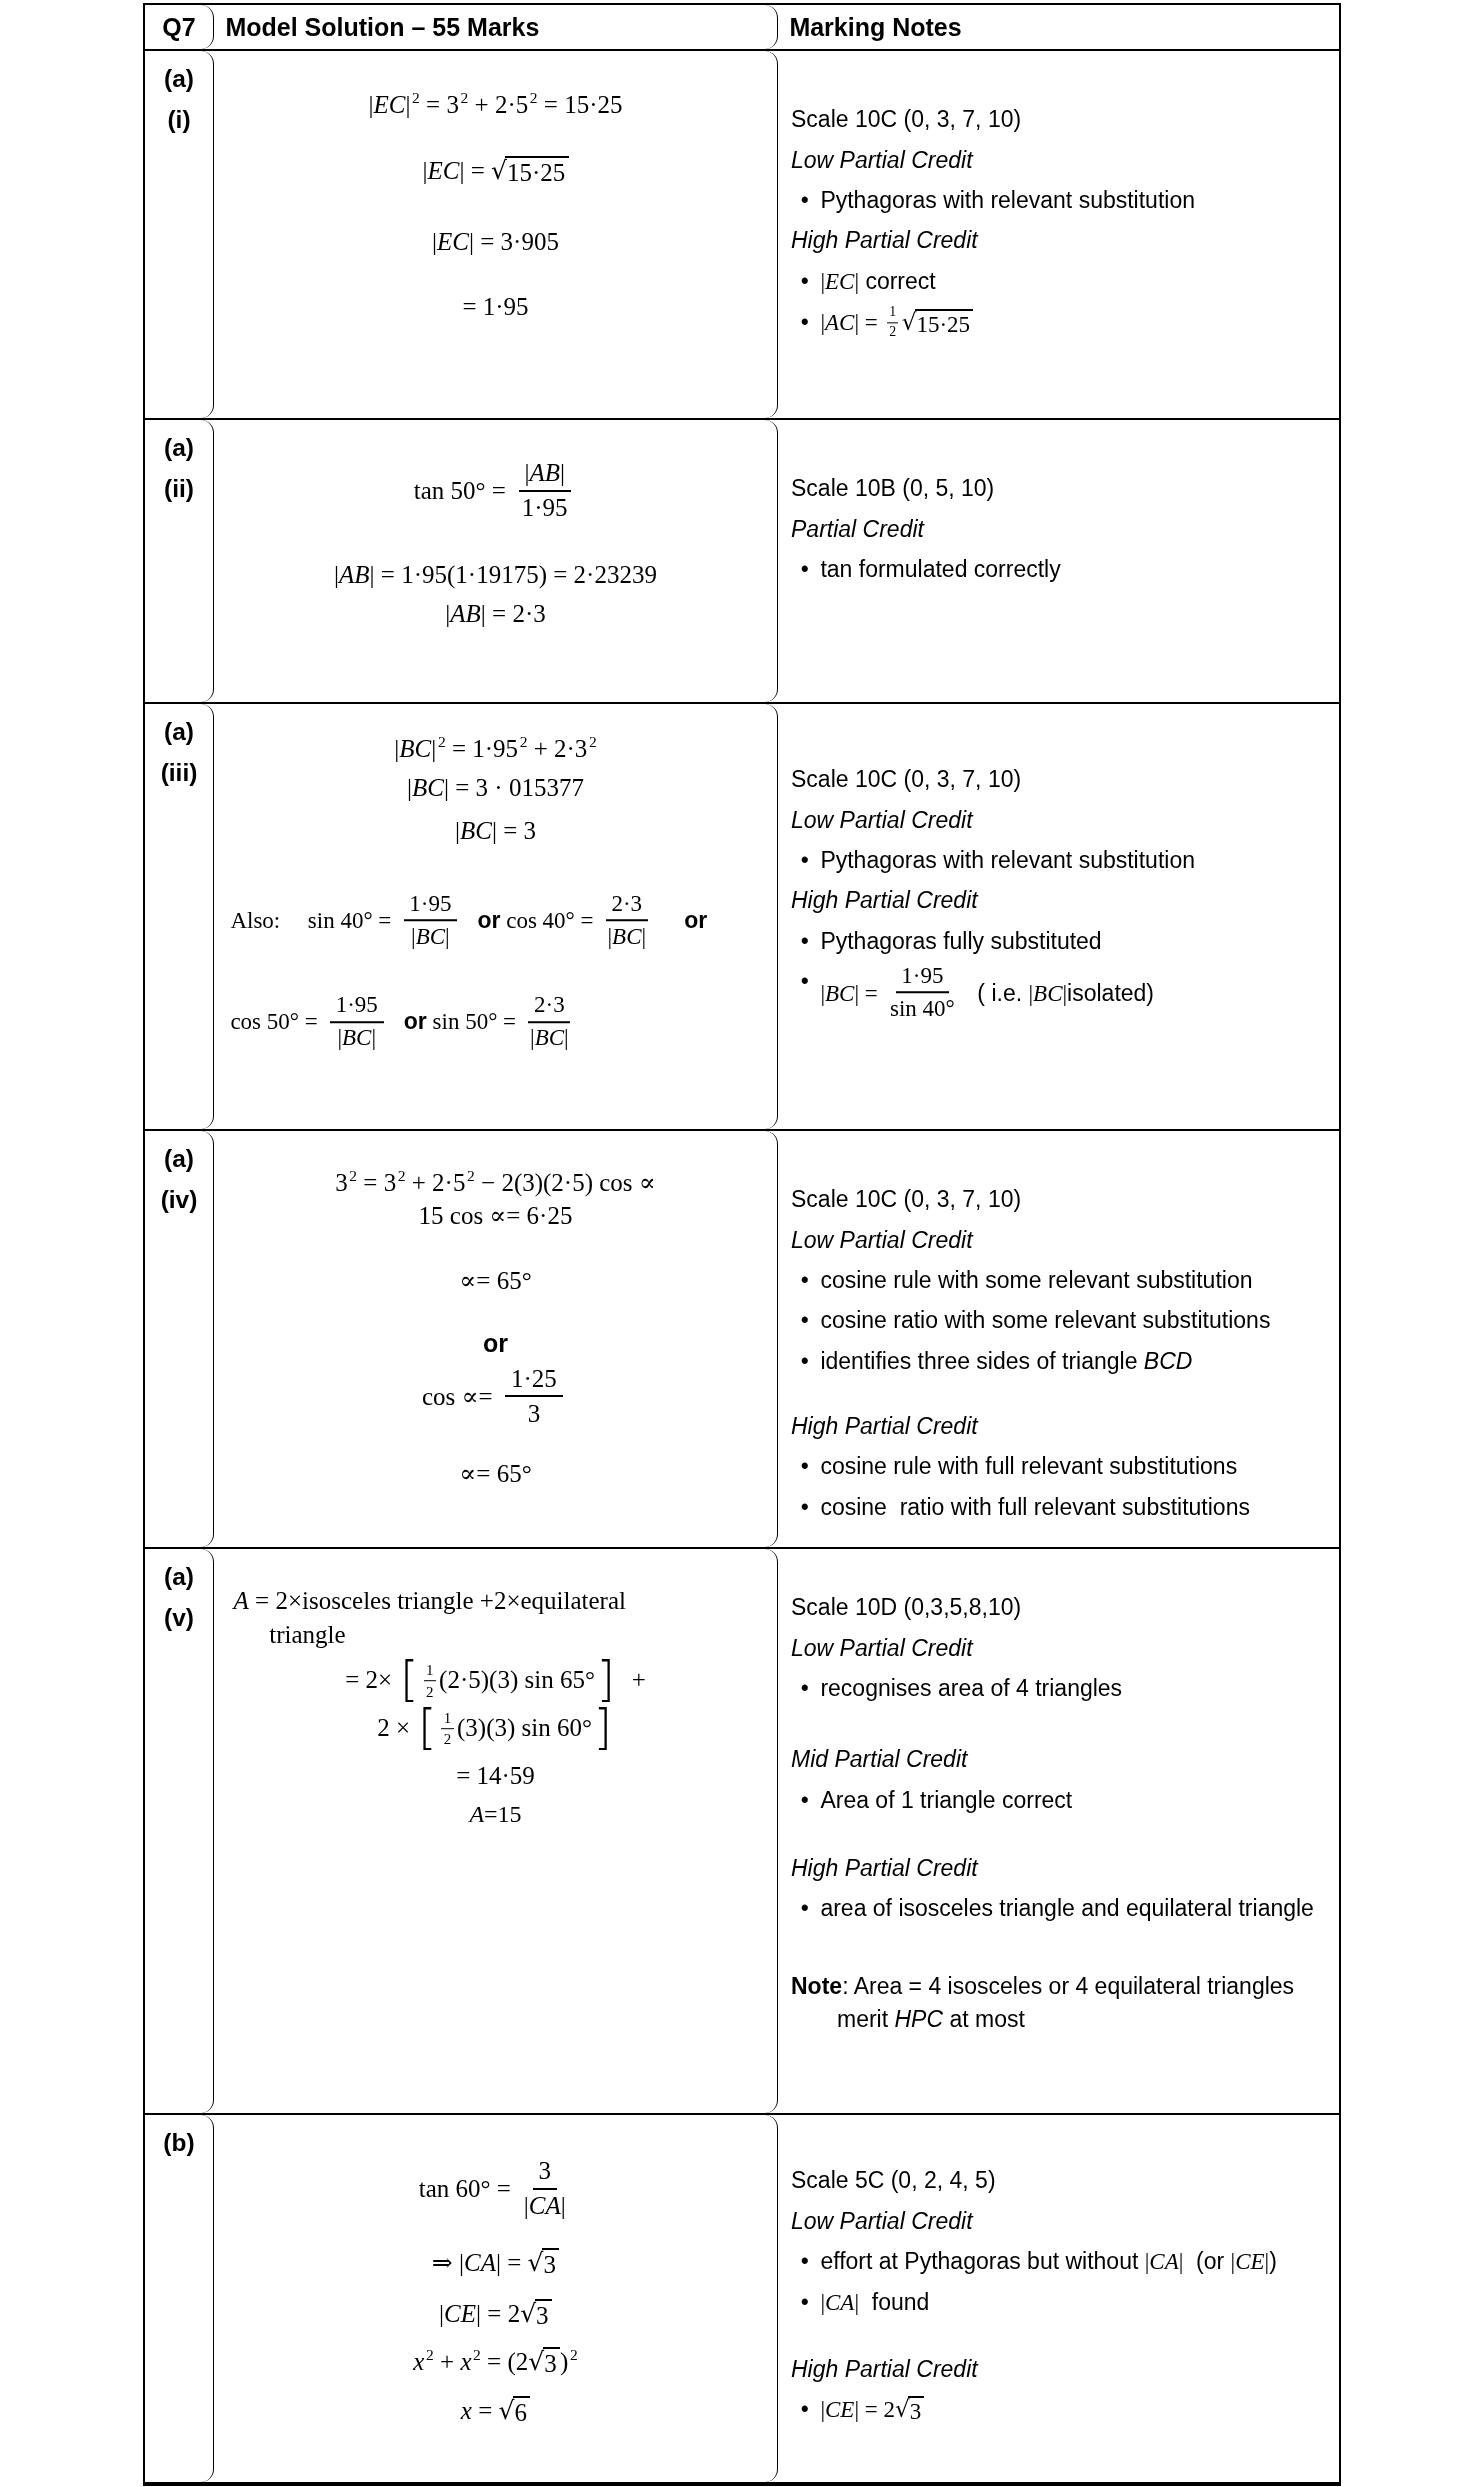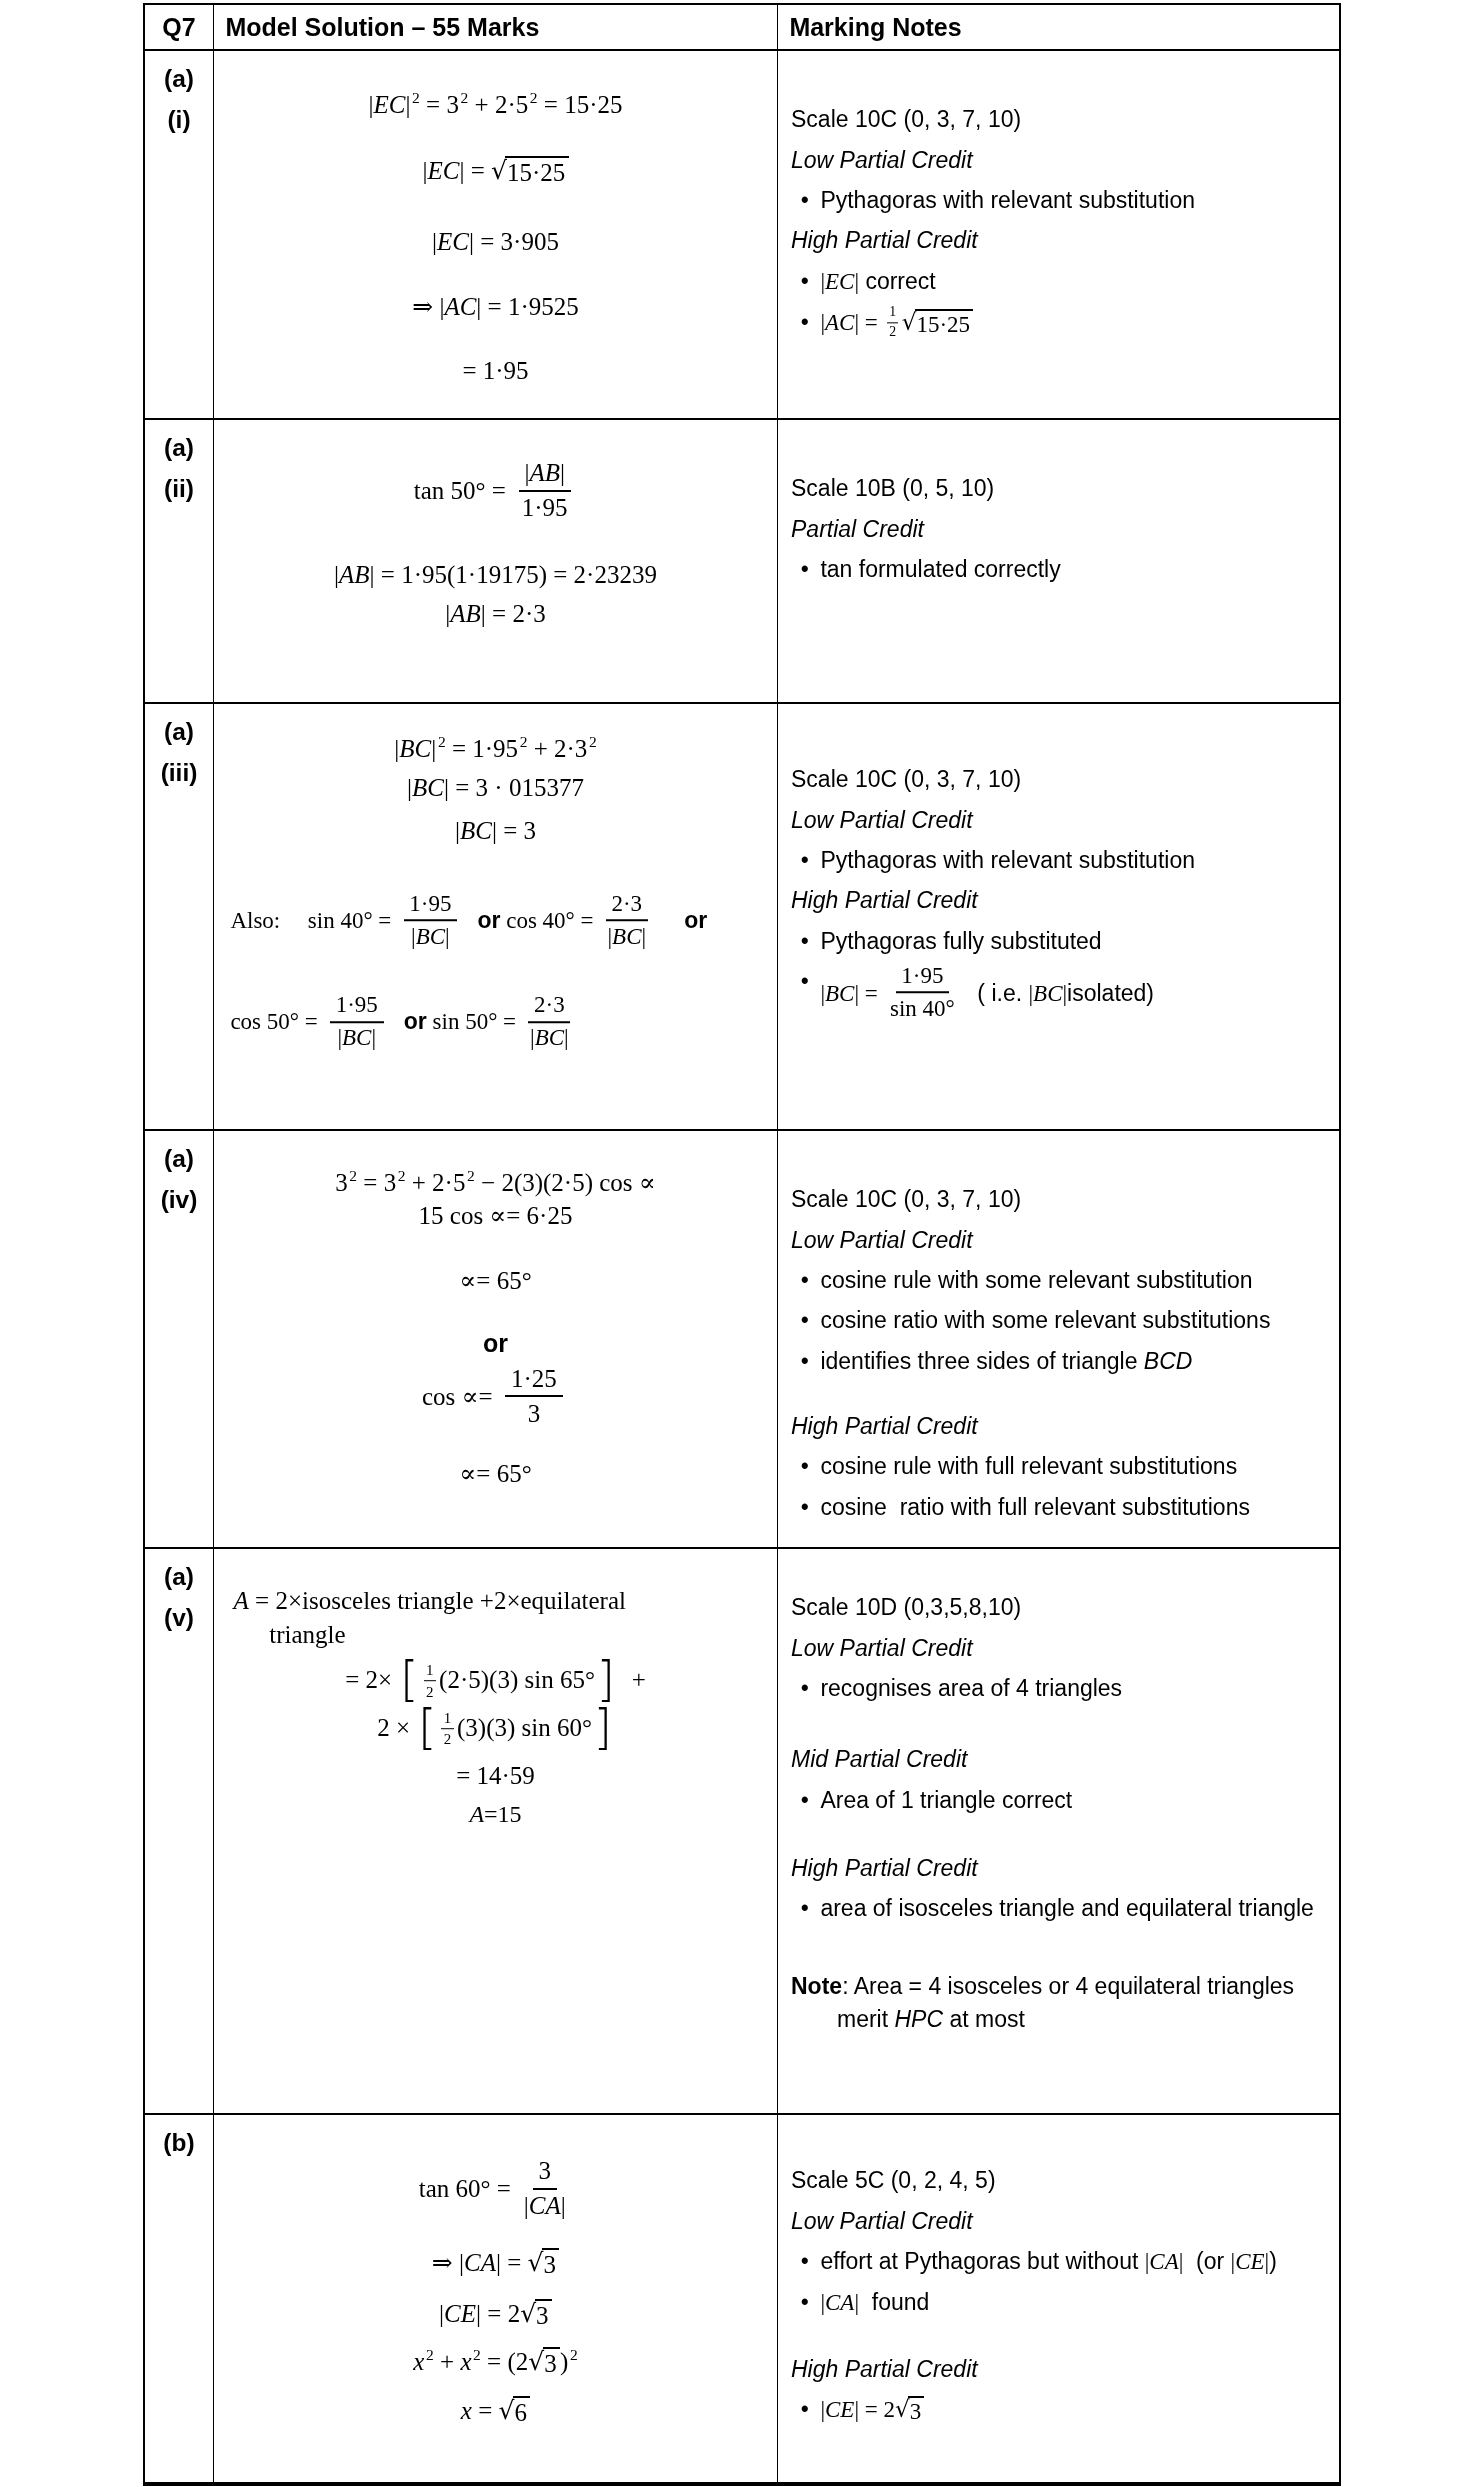--- a/index.html
+++ b/index.html
@@ -24,21 +24,21 @@
   }
   .trow:last-child{border-bottom:none;}
   .row-0{height:46px}
   .row-1{height:369px}
   .row-2{height:284px}
   .row-3{height:427px}
   .row-4{height:418px}
   .row-5{height:566px}
   .row-6{height:367px}
   .cell{box-sizing:border-box;overflow:hidden;}
-  .c1,.c2{border-right:1.6px solid #000;}
+  .c1,.c2{border-right:1.6px solid #000;border-radius:13px;}
   
   .hc{display:flex;align-items:center;font-weight:700;font-size:25px;}
   .hcenter{justify-content:center;}
   .hleft{padding-left:11.4px;}
   
   .lab{font-weight:700;font-size:24.5px;text-align:center;padding-top:13px;}
   .q-label{margin-bottom:9.8px;line-height:1.25;white-space:nowrap;}
   
   .sol{font-family:"Liberation Serif","DejaVu Serif",serif;font-size:25px;text-align:center;padding:0 8.2px;}
   .sol-line{white-space:nowrap;line-height:1.3;}
@@ -130,21 +130,20 @@
         <div class="q-label">(a)</div>
         <div class="q-label">(i)</div>
       </div>
       <div class="cell sol c2">
         <div class="sol-line"><span class="mu">|</span><span class="mv">EC</span><span class="mu">|</span><span class="sup">2</span><span class="mu"> = 3</span><span class="sup">2</span><span class="mu"> + 2·5</span><span class="sup">2</span><span class="mu"> = 15·25</span></div>
         <div class="sol-line"><span class="mu">|</span><span class="mv">EC</span><span class="mu">| = </span><span class="sqrt">
             <span class="rad">√</span>
             <span class="rc"><span class="mu">15·25</span></span>
           </span></div>
         <div class="sol-line"><span class="mu">|</span><span class="mv">EC</span><span class="mu">| = 3·905</span></div>
-        <div class="sol-line"><span class="mu">⇒ |</span><span class="mv">AC</span><span class="mu">| = 1·9525</span></div>
         <div class="sol-line"><span class="mu">= 1·95</span></div>
       </div>
       <div class="cell notes">
         <div class="n-item n-text"><span class="tx">Scale 10C (0, 3, 7, 10)</span></div>
         <div class="n-item n-head"><span class="tx">Low Partial Credit</span></div>
         <div class="n-item n-bullet">
           <span class="blt">•</span>
           <span class="bc"><span class="tx">Pythagoras with relevant substitution</span></span>
         </div>
         <div class="n-item n-head"><span class="tx">High Partial Credit</span></div>

